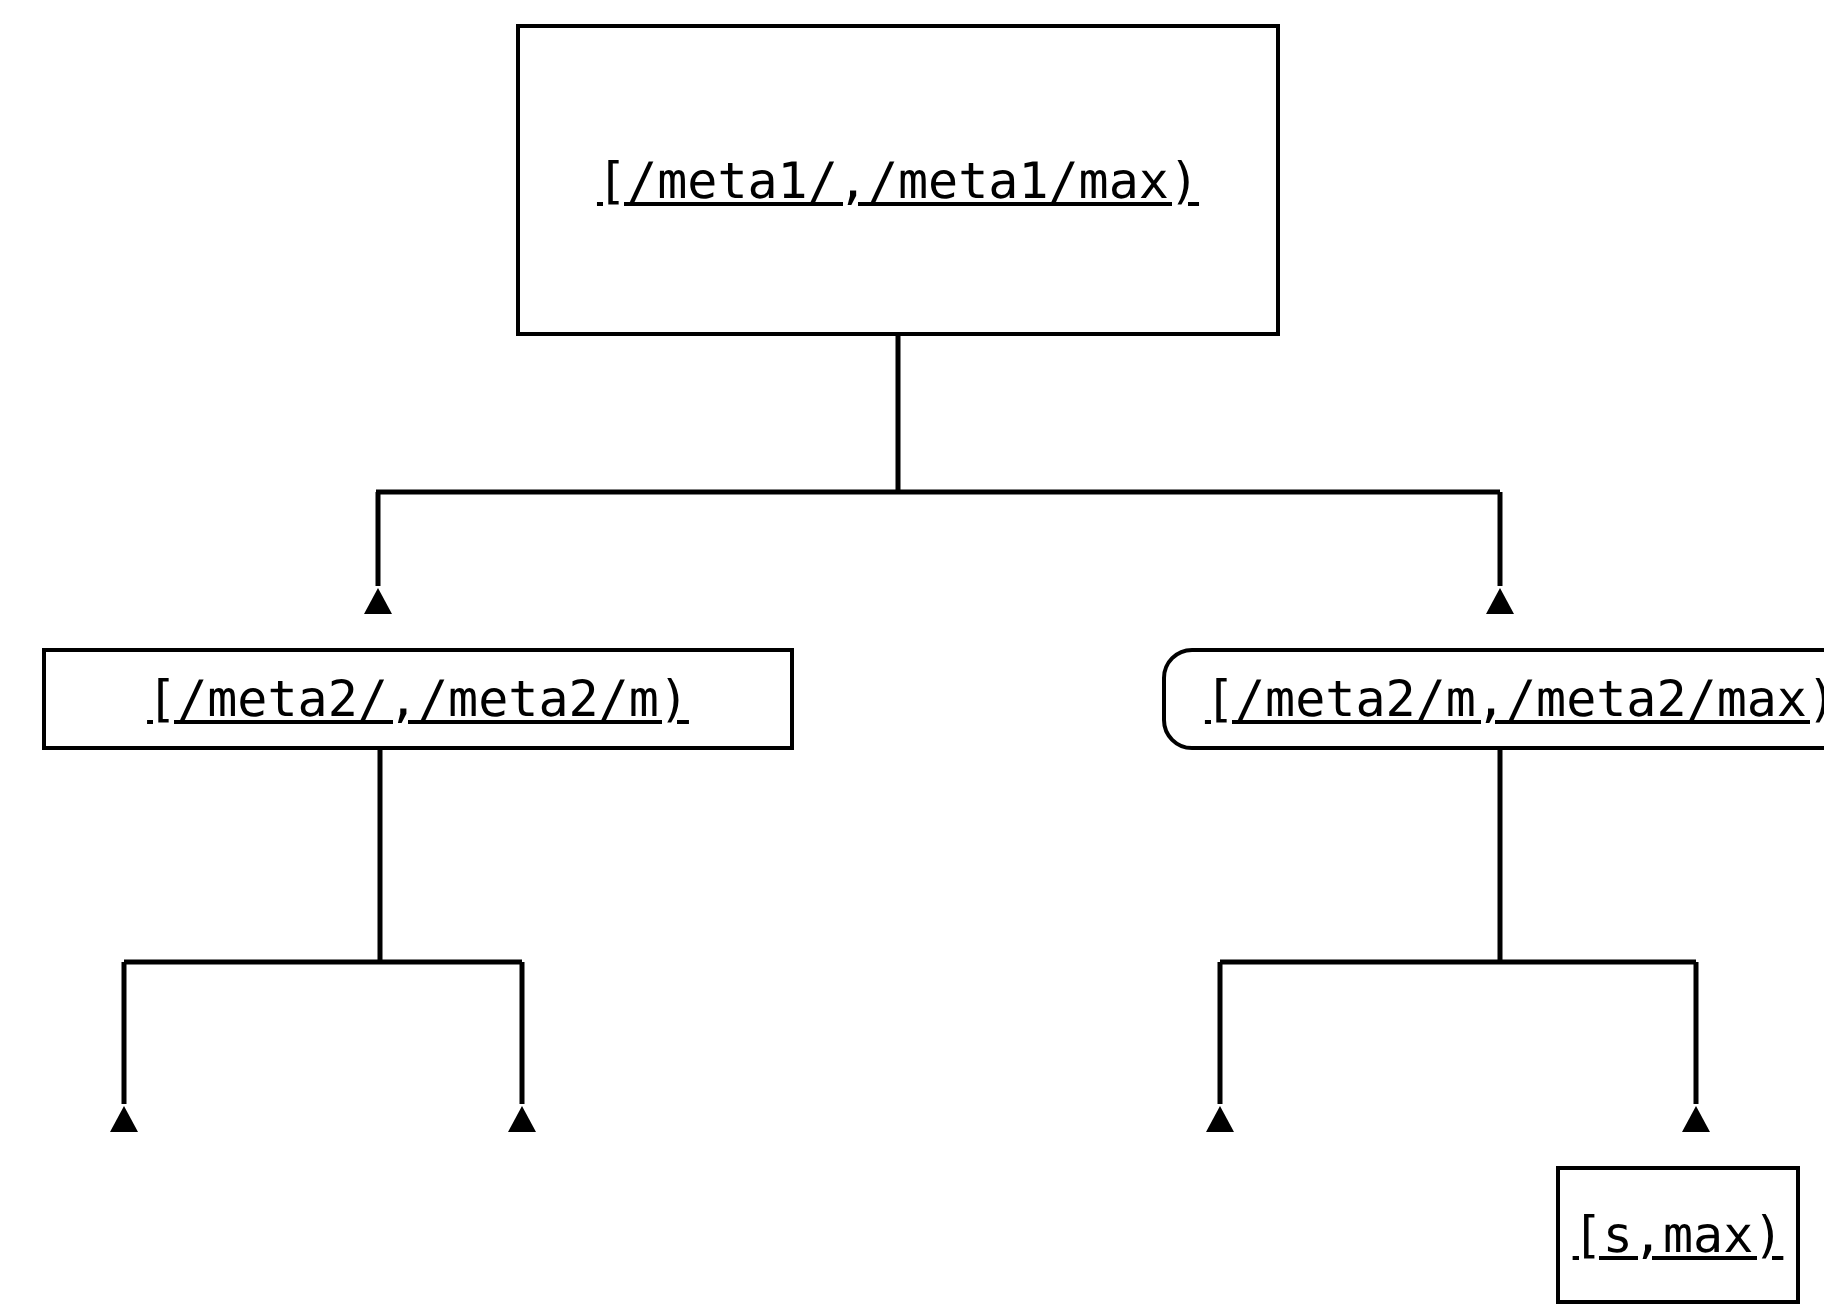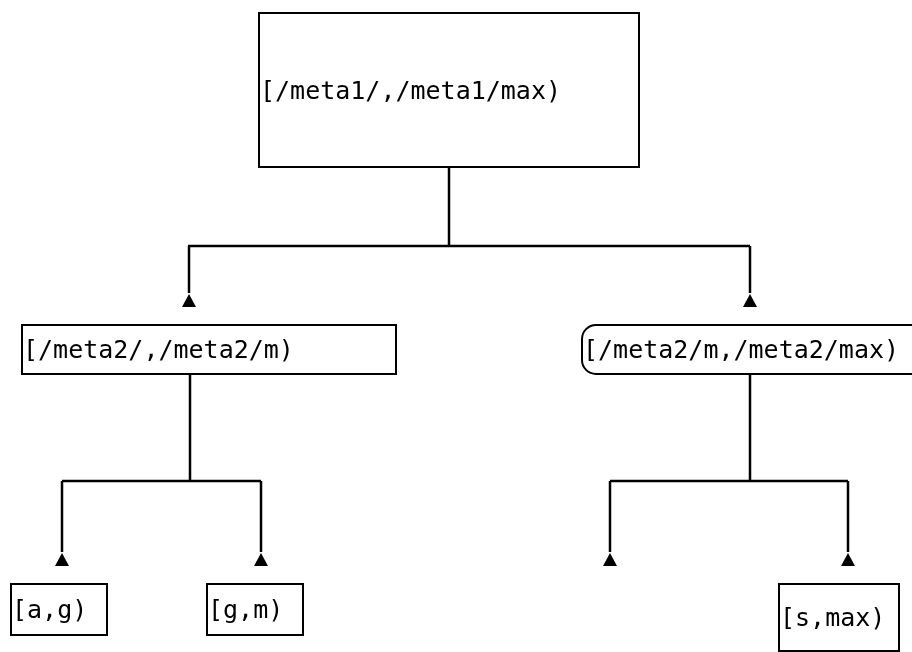--- a/index.html
+++ b/index.html
@@ -25,22 +25,24 @@
     width: 912px;
     height: 652px;
   }
   .node-box {
     position: absolute;
     box-sizing: border-box;
     border: 2px solid #000000;
     background: #ffffff;
     display: flex;
     align-items: center;
+    justify-content: center;
     color: #000000;
     white-space: pre;
+    text-decoration: underline;
   }
   .node-label {
     display: block;
     line-height: 1;
     letter-spacing: 0px;
     color: #000000;
     white-space: pre;
   }
   .level-root .node-label { font-size: 25px; }
   .level-mid  .node-label { font-size: 25px; }
@@ -91,26 +93,20 @@
   </div>
 
   <div class="node-box level-mid" style="left:21px; top:324px; width:376px; height:51px;">
     <span class="node-label">[/meta2/,/meta2/m)</span>
   </div>
 
   <div class="node-box level-mid" style="left:581px; top:324px; width:359px; height:51px;border-radius:15px;">
     <span class="node-label">[/meta2/m,/meta2/max)</span>
   </div>
 
-  <div class="node-box level-leaf" style="left:10px; top:583px; width:98px; height:53px;">
-    <span class="node-label">[a,g)</span>
-  </div>
 
-  <div class="node-box level-leaf" style="left:206px; top:583px; width:98px; height:53px;">
-    <span class="node-label">[g,m)</span>
-  </div>
 
 
   <div class="node-box level-leaf" style="left:778px; top:583px; width:122px; height:69px;">
     <span class="node-label">[s,max)</span>
   </div>
 
 </div>
 
 </body></html>

